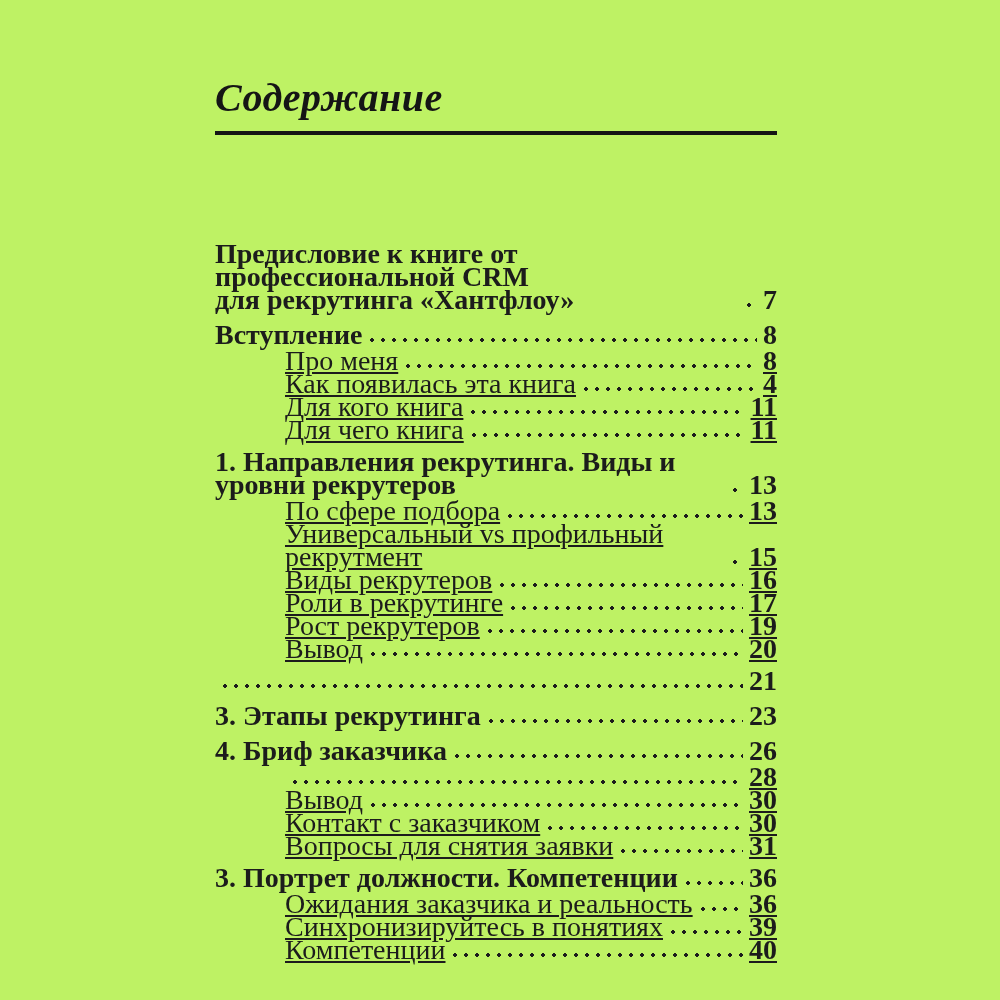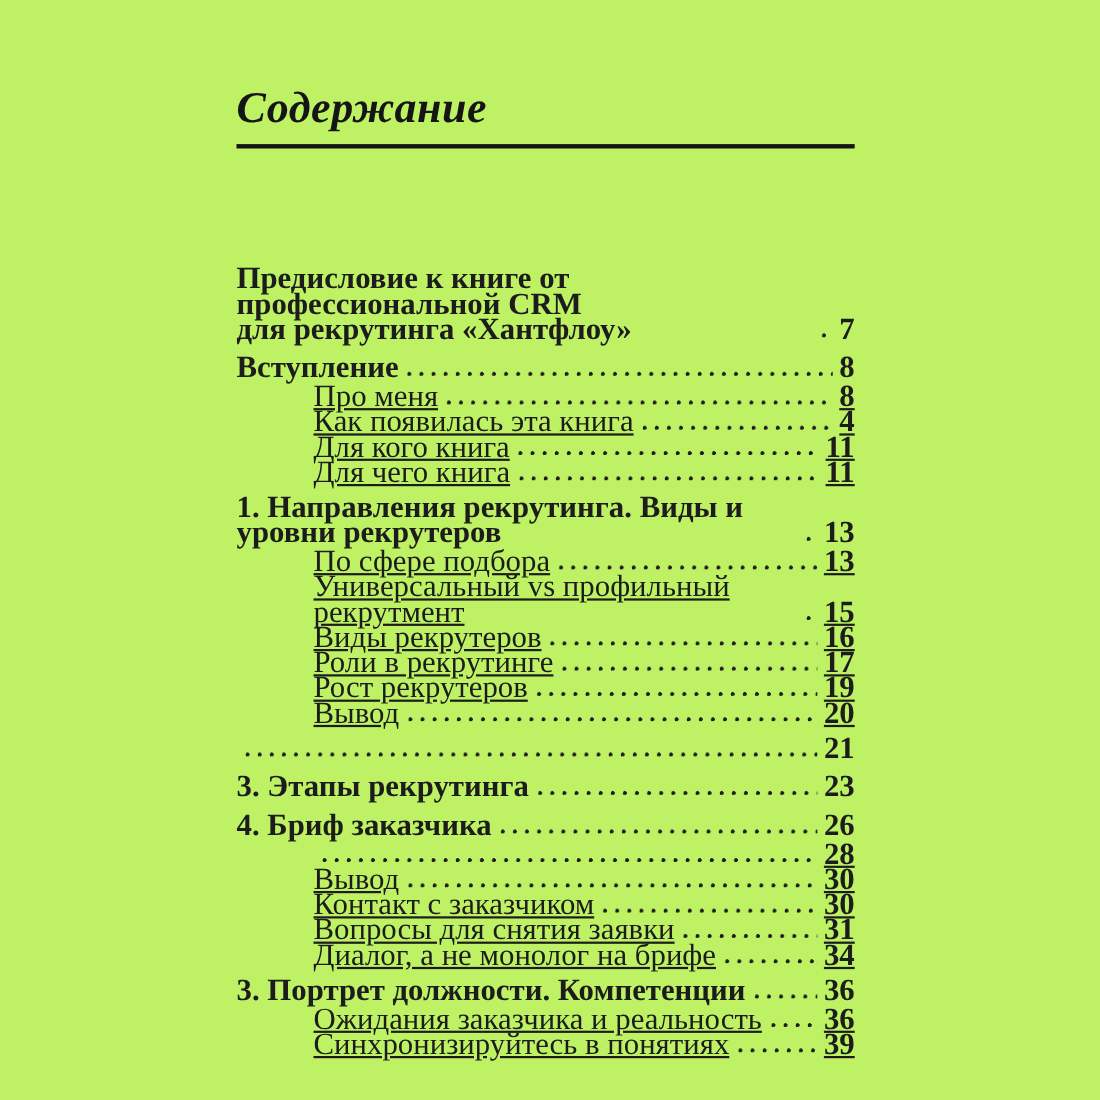--- a/index.html
+++ b/index.html
@@ -172,35 +172,35 @@
         <div class="row level-1">
           <span class="label">Контакт с заказчиком</span>
           <span class="leader"></span>
           <span class="pagenum">30</span>
         </div>
         <div class="row level-1">
           <span class="label">Вопросы для снятия заявки</span>
           <span class="leader"></span>
           <span class="pagenum">31</span>
         </div>
-        <div class="row level-1">
-          <span class="label">Диалог, а не монолог на брифе</span>
-          <span class="leader"></span>
-          <span class="pagenum">34</span>
-        </div>
         <div class="row level-0 bold">
           <span class="label">3. Портрет должности. Компетенции</span>
           <span class="leader"></span>
           <span class="pagenum">36</span>
         </div>
         <div class="row level-1">
           <span class="label">Ожидания заказчика и реальность</span>
           <span class="leader"></span>
           <span class="pagenum">36</span>
         </div>
         <div class="row level-1">
           <span class="label">Синхронизируйтесь в понятиях</span>
           <span class="leader"></span>
           <span class="pagenum">39</span>
+        </div>
+        <div class="row level-1">
+          <span class="label">Компетенции</span>
+          <span class="leader"></span>
+          <span class="pagenum">40</span>
         </div>
       </div>
   </div>
 </div>
 
 </body></html>

